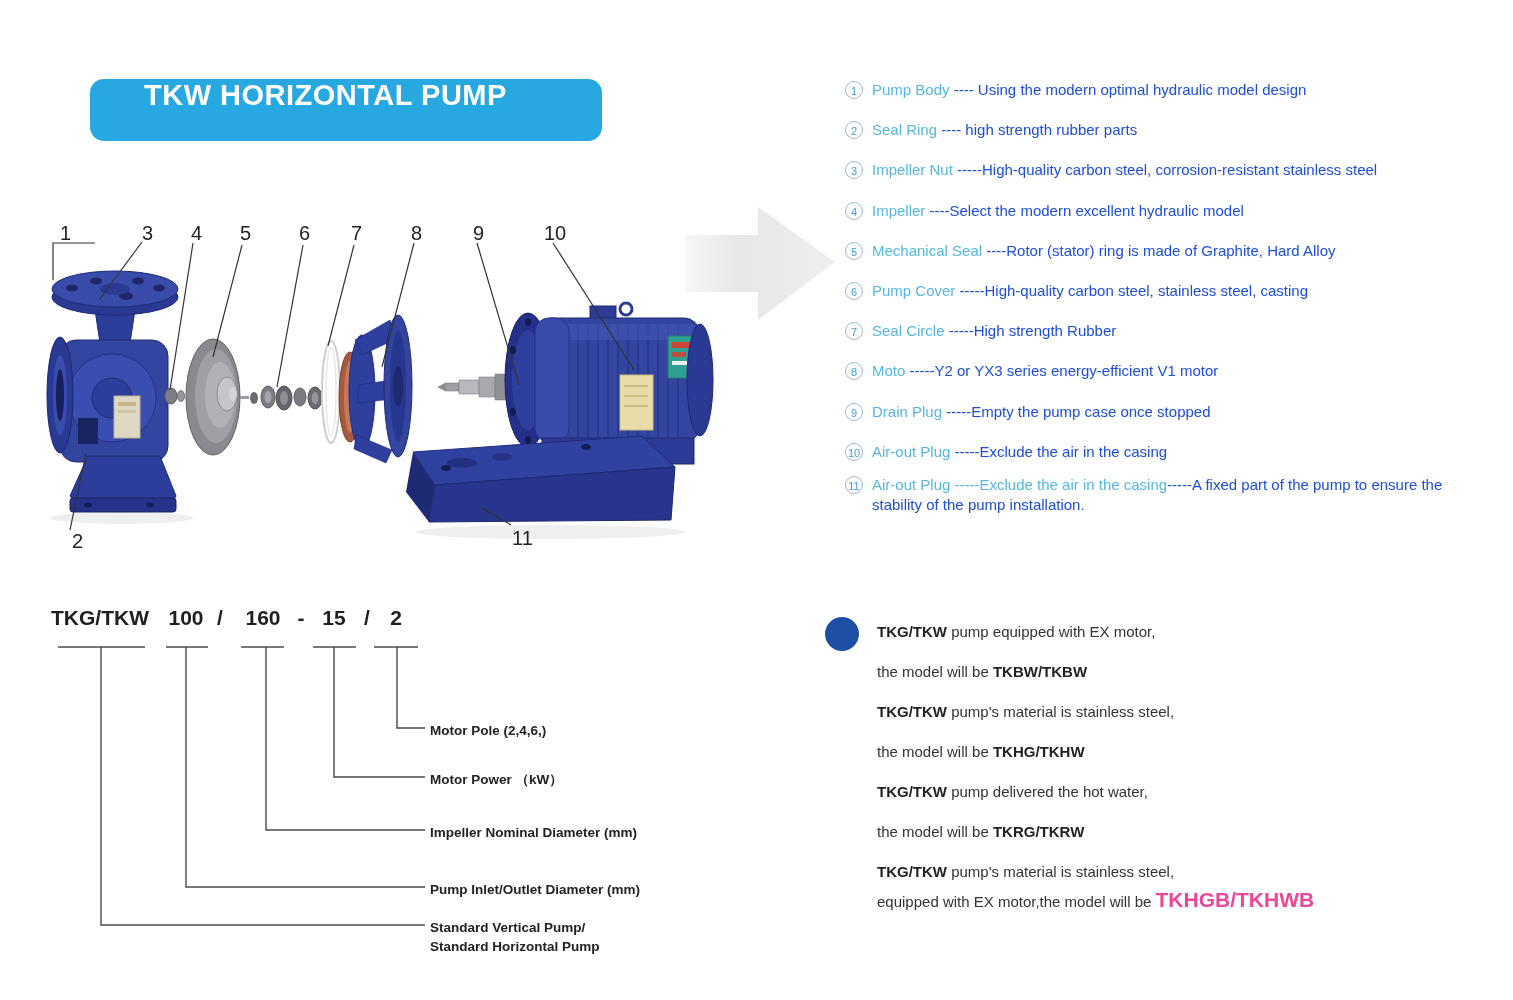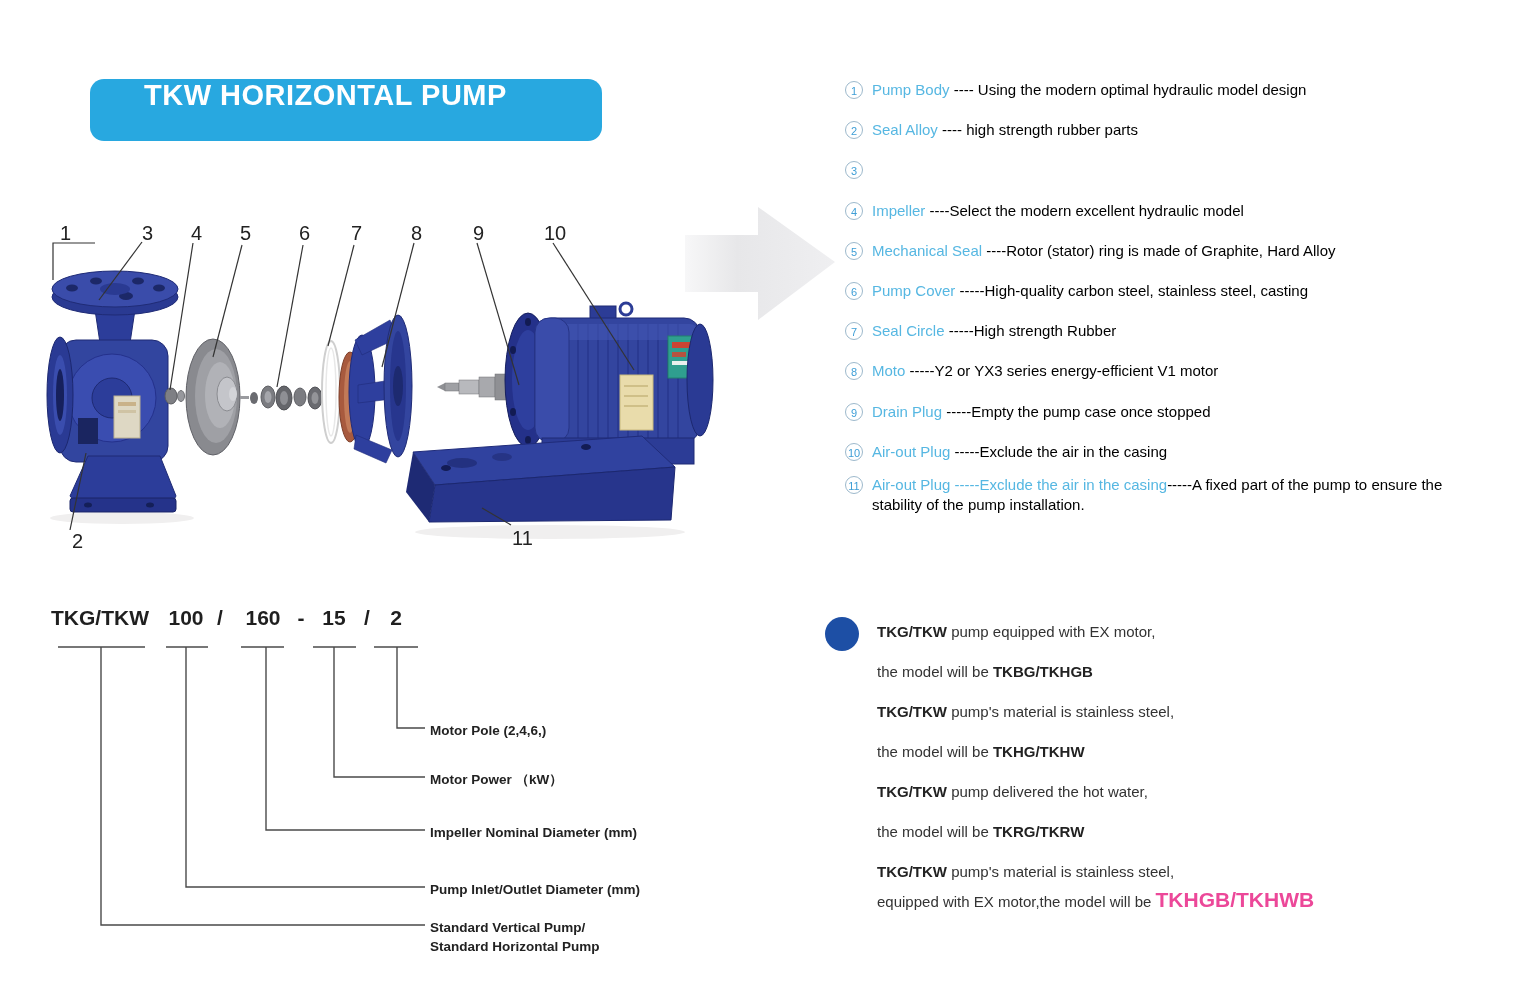--- a/index.html
+++ b/index.html
@@ -17,21 +17,21 @@
 
   
   .parts-list{position:absolute;left:845px;top:70px;width:660px;}
   .pl-item{display:flex;align-items:center;height:40.2px;font-size:15px;line-height:20px;}
   .pl-item.tall{height:auto;align-items:flex-start;padding-top:3px;}
   .badge{flex:0 0 18px;width:18px;height:18px;border:1px solid #9db9cc;border-radius:50%;
          color:#3e9ed6;font-size:11px;line-height:18px;text-align:center;margin-right:9px;
          box-sizing:border-box;background:#fff;}
   .pl-item.tall .badge{margin-top:1px;}
   .pname{color:#56b7e2;white-space:pre-wrap;margin-top:32px;}
-  .pdesc{color:#000000;white-space:pre-wrap;text-align:right;}
+  .pdesc{color:#1d4ed8;white-space:pre-wrap;text-align:right;}
   .pl-text{display:inline;}
   .pl-item.tall .pl-text{display:block;width:592px;}
 
   
   .code-token{position:absolute;top:606px;transform:translateX(-50%);font-size:21px;font-weight:bold;
               color:#1f1f1f;white-space:nowrap;}
   .code-lines{position:absolute;left:0;top:640px;pointer-events:none;}
   .code-label{position:absolute;left:430px;font-size:13.5px;font-weight:bold;color:#222;line-height:19px;}
 
   
@@ -216,24 +216,25 @@
     </g>
   </svg>
 
   <div class="parts-list">
     <div class="pl-item">
         <span class="badge">1</span>
         <span class="pl-text"><span class="pname">Pump Body</span><span class="pdesc"> ---- Using the modern optimal hydraulic model design</span></span>
       </div>
     <div class="pl-item">
         <span class="badge">2</span>
-        <span class="pl-text"><span class="pname">Seal Alloy</span><span class="pdesc"> ---- high strength rubber parts</span></span>
+        <span class="pl-text"><span class="pname">Seal Ring</span><span class="pdesc"> ---- high strength rubber parts</span></span>
       </div>
     <div class="pl-item">
         <span class="badge">3</span>
+        <span class="pl-text"><span class="pname">Impeller Nut</span><span class="pdesc"> -----High-quality carbon steel, corrosion-resistant stainless steel</span></span>
       </div>
     <div class="pl-item">
         <span class="badge">4</span>
         <span class="pl-text"><span class="pname">Impeller</span><span class="pdesc"> ----Select the modern excellent hydraulic model</span></span>
       </div>
     <div class="pl-item">
         <span class="badge">5</span>
         <span class="pl-text"><span class="pname">Mechanical Seal</span><span class="pdesc"> ----Rotor (stator) ring is made of Graphite, Hard Alloy</span></span>
       </div>
     <div class="pl-item">
@@ -291,21 +292,21 @@
   <div class="code-label" style="top:823px;">Impeller Nominal Diameter (mm)</div>
   <div class="code-label" style="top:880px;">Pump Inlet/Outlet Diameter (mm)</div>
   <div class="code-label" style="top:918px;">
     <div>Standard Vertical Pump/</div>
     <div>Standard Horizontal Pump</div>
   </div>
 
   <div class="bullet-dot"></div>
   <div class="notes">
     <div class="note-line"><span class="code">TKG/TKW</span><span> pump equipped with EX motor,</span></div>
-    <div class="note-line"><span>the model will be </span><span class="code">TKBG/TKHGB</span></div>
+    <div class="note-line"><span>the model will be </span><span class="code">TKBW/TKBW</span></div>
     <div class="note-line"><span class="code">TKG/TKW</span><span> pump's material is stainless steel,</span></div>
     <div class="note-line"><span>the model will be </span><span class="code">TKHG/TKHW</span></div>
     <div class="note-line"><span class="code">TKG/TKW</span><span> pump delivered the hot water,</span></div>
     <div class="note-line"><span>the model will be </span><span class="code">TKRG/TKRW</span></div>
     <div class="note-line tight"><span class="code">TKG/TKW</span><span> pump's material is stainless steel,</span></div>
     <div class="note-line"><span>equipped with EX motor,the model will be </span><span class="bigcode">TKHGB/TKHWB</span></div>
   </div>
 
 </div>
 

